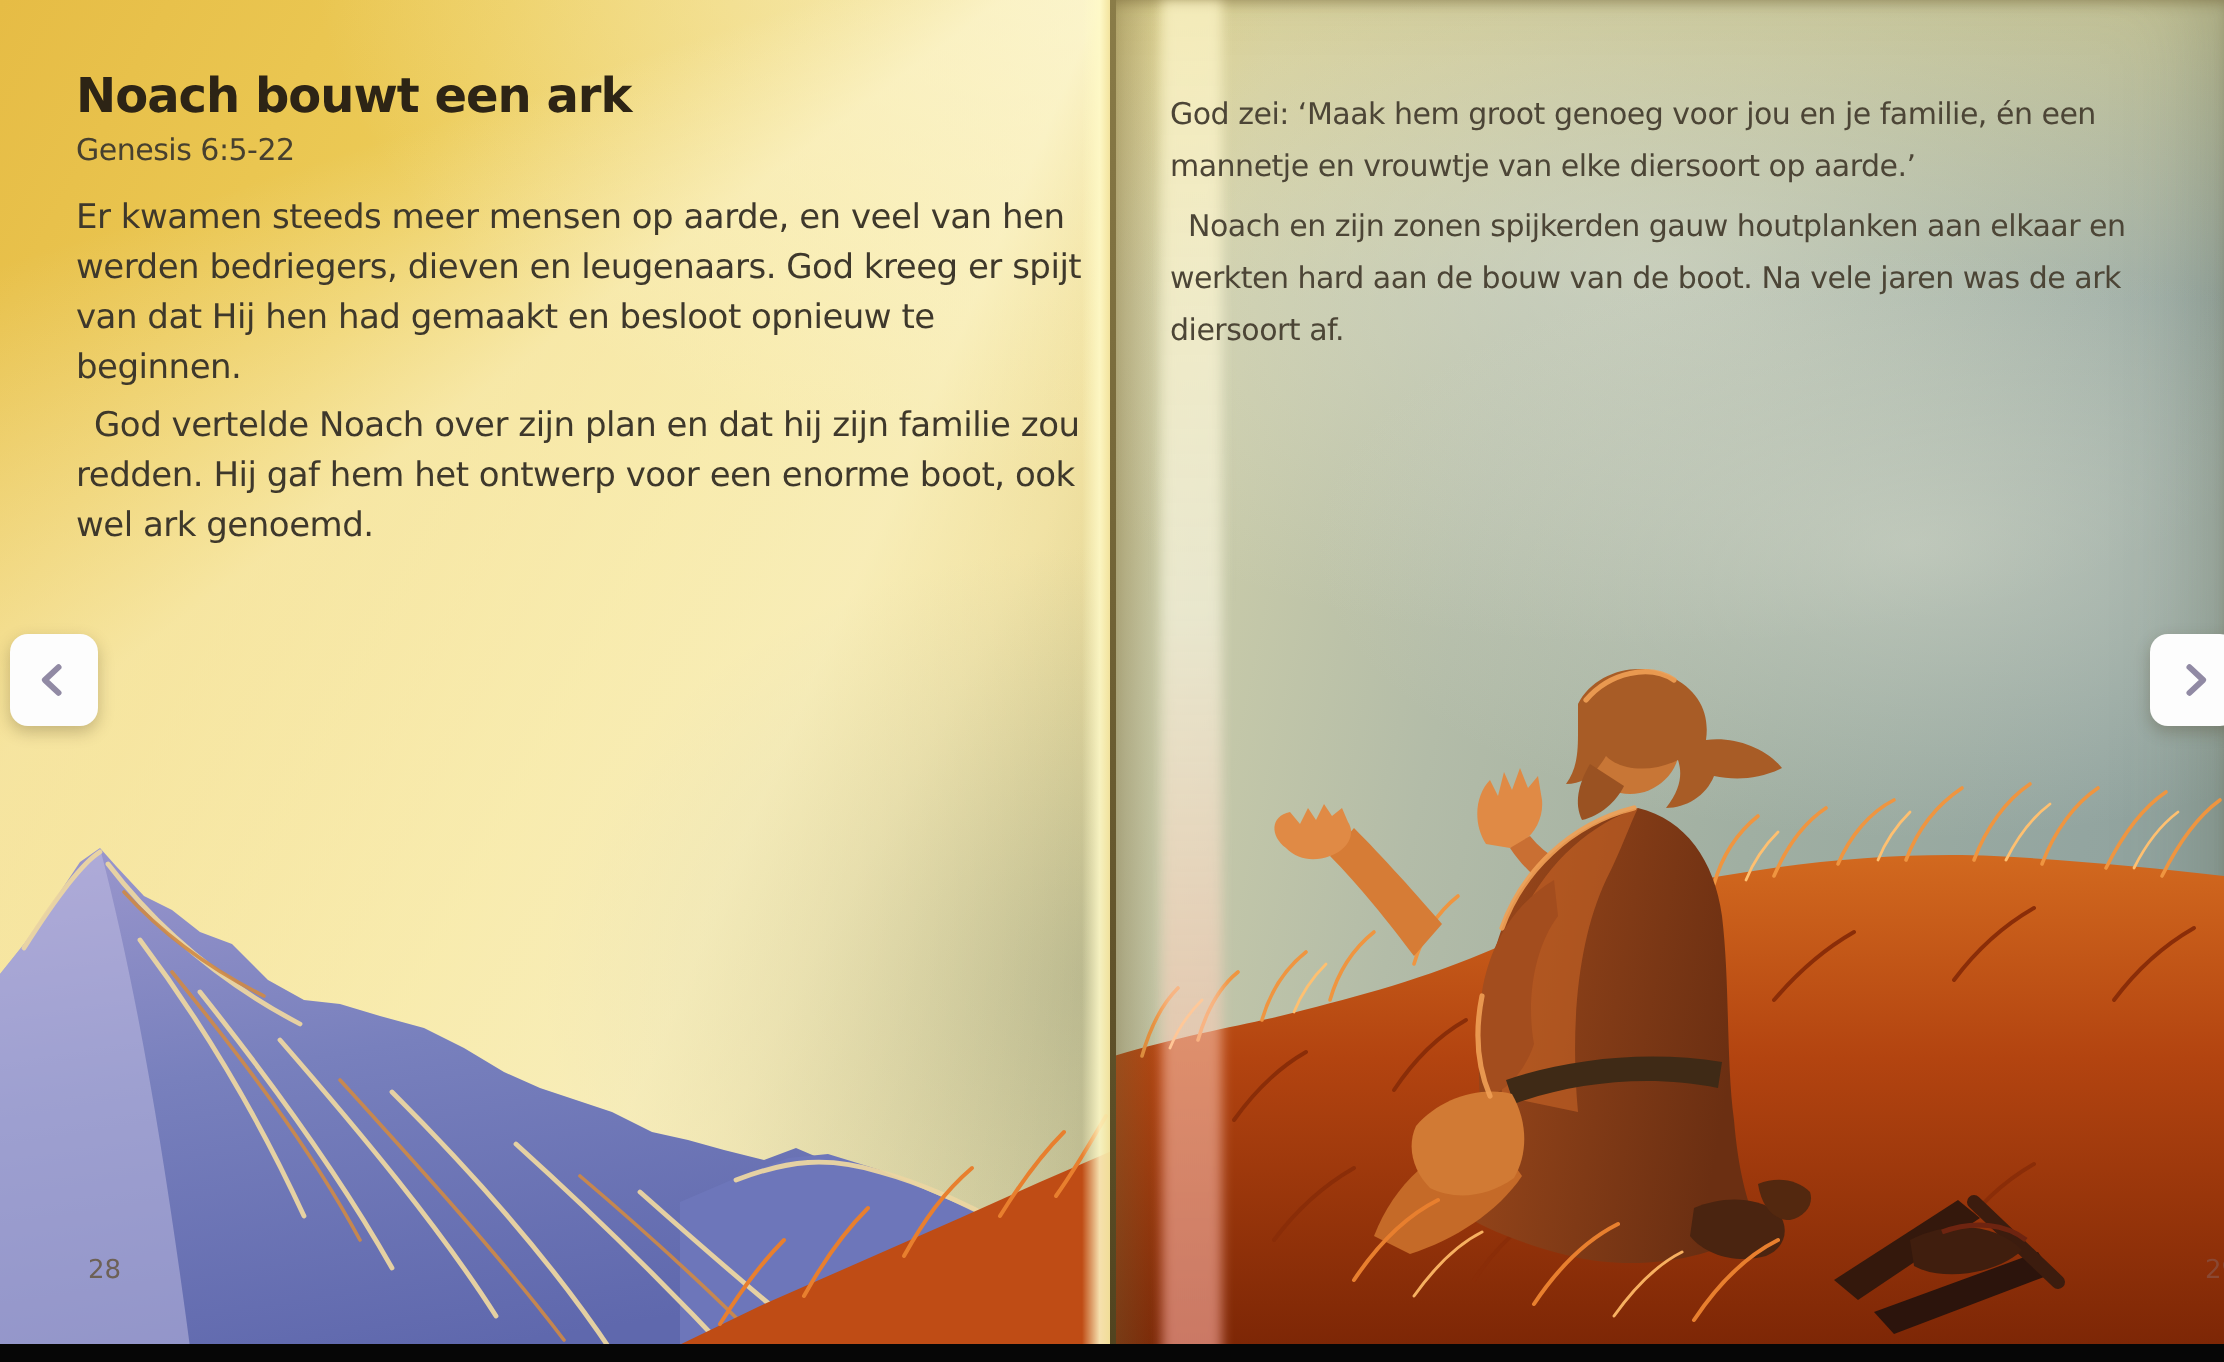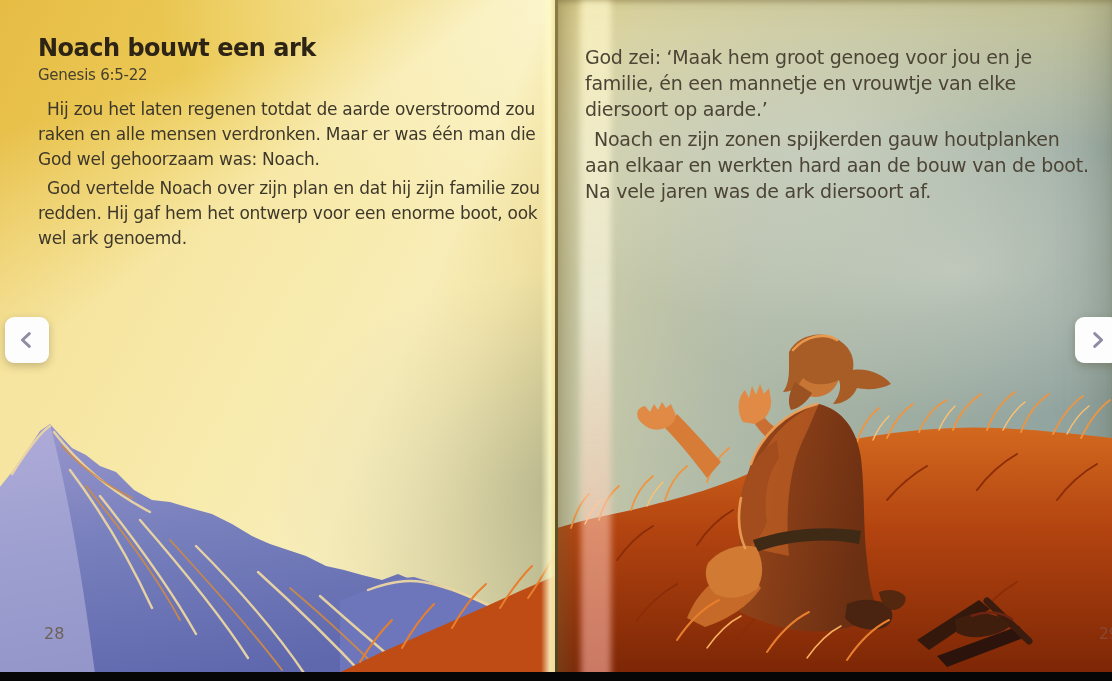--- a/index.html
+++ b/index.html
@@ -49,23 +49,23 @@
 
   
   .lp-text{position:absolute;left:38px;top:33px;width:508px;color:#3e382b;
     font-size:17px;line-height:25px;letter-spacing:-0.25px;z-index:3;}
   .lp-text h1{margin:0 0 3px 0;font-size:24px;line-height:30px;letter-spacing:-0.5px;
     font-weight:bold;color:#2d2415;}
   .ref{font-size:15px;line-height:18px;color:#47402f;margin:0 0 13px 0;}
   .lp-text p,.rp-text p{margin:0 0 4px 0;}
   p.indent{text-indent:9px;}
   .rp-text{position:absolute;left:28px;top:44px;width:512px;color:#4c4536;
-    font-size:19px;line-height:26px;letter-spacing:-0.25px;z-index:3;}
-
-  .pagenum{position:absolute;font-size:16px;z-index:4;}
+    font-size:15px;line-height:26px;letter-spacing:-0.25px;z-index:3;}
+
+  .pagenum{position:absolute;font-size:13px;z-index:4;}
   .pagenum.pn-left{left:44px;bottom:38px;color:#6d6156;}
   .pagenum.pn-right{right:-7px;bottom:38px;color:#8a4833;}
 
   
   .nav{position:absolute;top:317px;width:44px;height:46px;border:none;border-radius:9px;
     background:#fdfdfd;box-shadow:0 3px 8px rgba(70,55,20,.28);cursor:pointer;
     display:flex;align-items:center;justify-content:center;padding:0;z-index:10;}
   .nav.prev{left:5px;}
   .nav.next{right:-7px;}
   .nav svg{display:block;}
@@ -122,21 +122,21 @@
         <path d="M360,662 C370,646 380,632 392,620"></path>
         <path d="M402,648 C412,630 422,616 434,604"></path>
         <path d="M452,628 C462,610 472,596 486,584"></path>
         <path d="M500,608 C510,592 520,578 532,566"></path>
         <path d="M528,598 C538,584 546,570 553,558"></path>
       </g>
     </svg>
     <div class="lp-text">
       <h1>Noach bouwt een ark</h1>
       <div class="ref">Genesis 6:5-22</div>
-      <p class="indent">Hij zou het laten regenen totdat de aarde overstroomd zou raken en alle mensen verdronken. Maar er was één man die God wel gehoorzaam was: Noach.</p>
+      <p>Er kwamen steeds meer mensen op aarde, en veel van hen werden bedriegers, dieven en leugenaars. God kreeg er spijt van dat Hij hen had gemaakt en besloot opnieuw te beginnen.</p>
       <p class="indent">God vertelde Noach over zijn plan en dat hij zijn familie zou redden. Hij gaf hem het ontwerp voor een enorme boot, ook wel ark genoemd.</p>
     </div>
     <div class="pagenum pn-left">28</div>
     <div class="edge-highlight"></div>
   </section>
 
   <section class="page right">
     <svg class="art" width="555" height="681" viewBox="0 0 555 681">
       <defs>
         <linearGradient id="hg" x1="0" y1="0" x2="0" y2="1">

